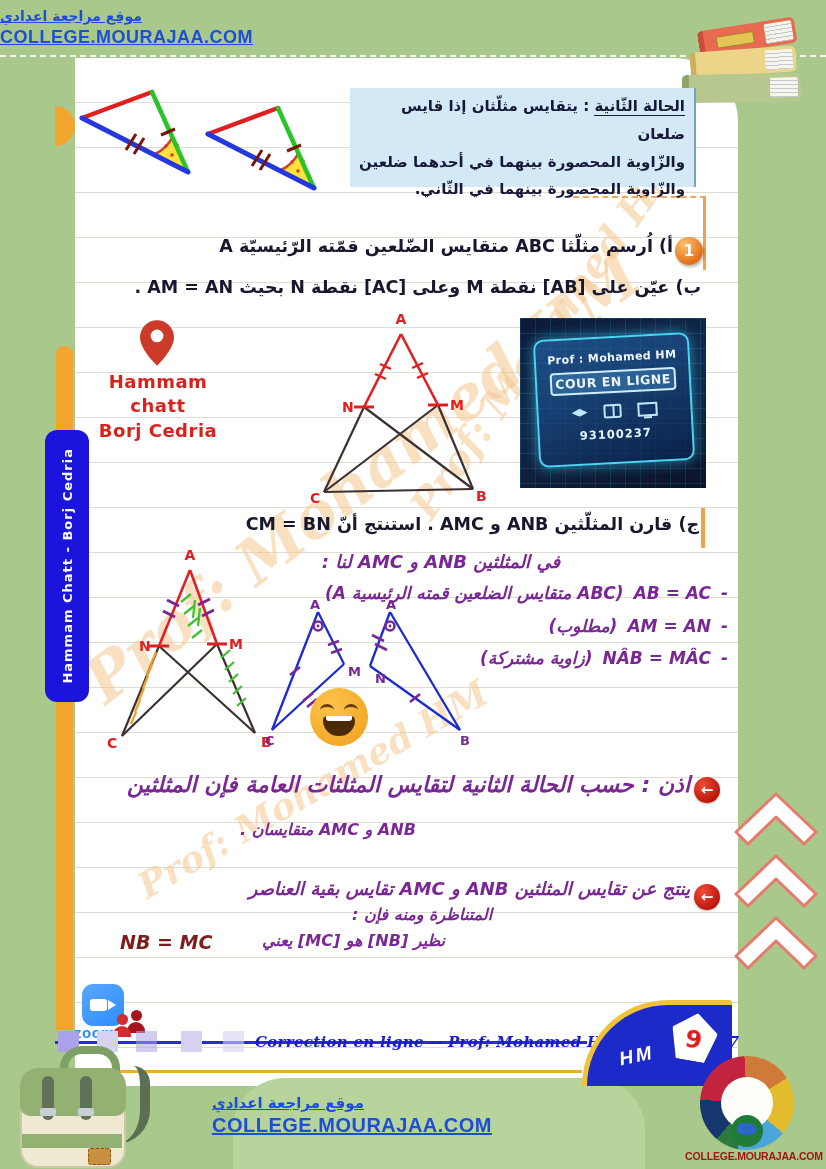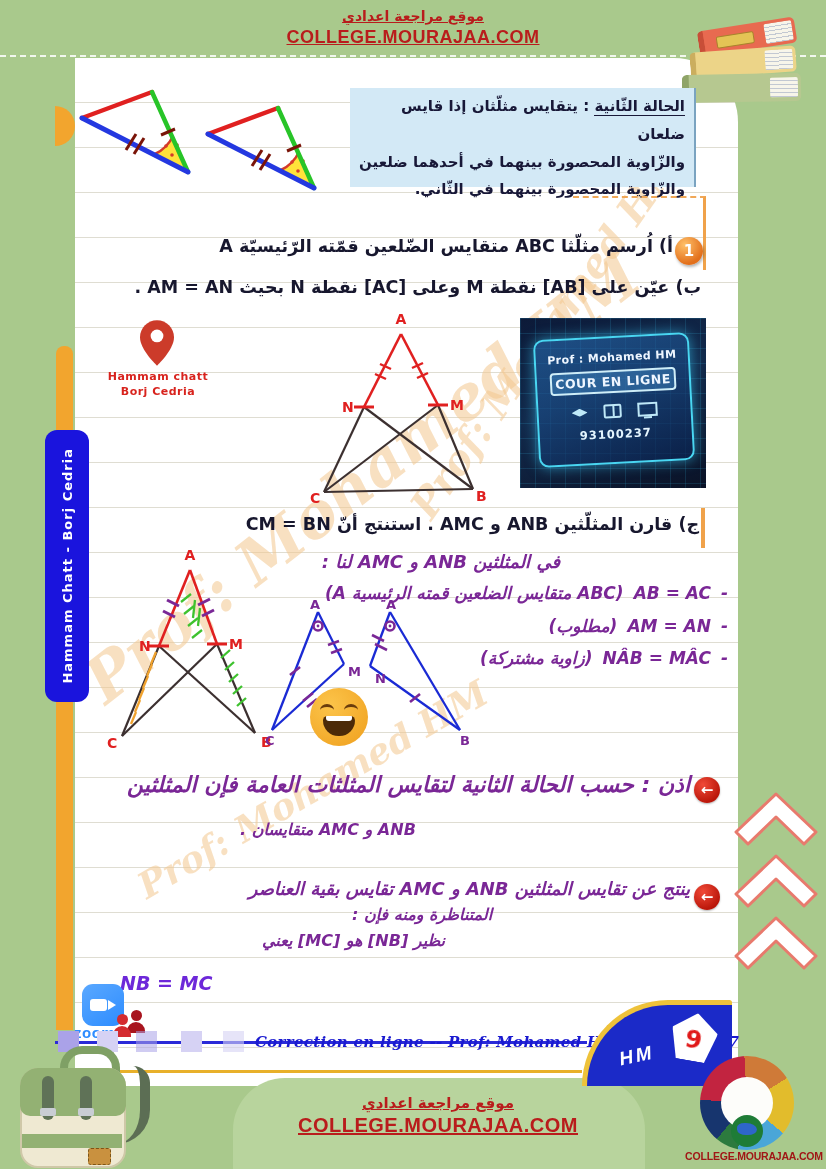--- a/index.html
+++ b/index.html
@@ -5,21 +5,21 @@
   html,body{margin:0;padding:0;}
   .canvas{position:relative;width:826px;height:1169px;background:#a9c98c;overflow:hidden;
           font-family:"DejaVu Sans",sans-serif;}
   .abs{position:absolute;}
   
   .page{left:75px;top:58px;width:663px;height:1028px;background:
         repeating-linear-gradient(to bottom,transparent 0 44px,#dfddd2 44px 45px),#ffffff;
         border-radius:0 64px 0 0;}
   .hdr-dash{left:0;top:55px;width:826px;border-top:2px dashed rgba(255,255,255,.85);}
   
-  .banner{color:#b91c1c;text-align:center;line-height:1.25;}
+  .banner{color:#1d4ed8;text-align:left;line-height:1.25;}
   .banner .l1{font-size:14px;font-weight:700;text-decoration:underline;}
   .banner .l2{font-size:18px;font-weight:800;text-decoration:underline;letter-spacing:.5px;
               font-family:"Liberation Sans",sans-serif;}
   .foot-bump{left:233px;top:1078px;width:412px;height:91px;background:#b8d49d;border-radius:52px 52px 0 0;}
   
   .wm{color:rgba(242,199,142,.55);font:italic 700 62px "DejaVu Serif",serif;white-space:nowrap;
       pointer-events:none;z-index:1;}
   
   .rulebox{left:350px;top:88px;width:346px;height:99px;background:#d3e9f6;border-right:2px solid #7aa3c0;
            direction:rtl;padding:5px 9px 0 6px;box-sizing:border-box;color:#181838;
@@ -29,21 +29,21 @@
   .printed{direction:rtl;color:#17172e;font-size:17.5px;font-weight:600;white-space:nowrap;z-index:2;}
   .qnum{left:675px;top:237px;width:28px;height:28px;border-radius:50%;z-index:3;
         background:radial-gradient(circle at 35% 28%,#ffc069,#e2701c 70%);
         color:#fff;font-weight:800;font-size:15px;display:flex;align-items:center;justify-content:center;
         box-shadow:1px 2px 3px rgba(0,0,0,.3);}
   .qcorner{left:573px;top:196px;width:130px;height:72px;border-top:2px dashed #f0a858;
            border-right:3px solid #f0a24a;z-index:2;}
   .obar{background:#f0a24a;z-index:2;}
   
   .loc-text{left:78px;top:370px;width:160px;text-align:center;color:#d8231d;font-weight:800;
-            font-size:11px;line-height:1.35;letter-spacing:.5px;z-index:2;}
+            font-size:18px;line-height:1.35;letter-spacing:.5px;z-index:2;}
   
   .margin-bar{left:56px;top:346px;width:17px;height:684px;background:#f2a52e;border-radius:8px 8px 0 0;z-index:2;}
   .margin-bump{left:55px;top:106px;width:20px;height:40px;background:#f2a52e;border-radius:0 20px 20px 0;z-index:2;}
   .ribbon{left:45px;top:430px;width:44px;height:272px;background:#1a14dd;border-radius:12px;z-index:3;
           display:flex;align-items:center;justify-content:center;}
   .ribbon span{writing-mode:vertical-rl;transform:rotate(180deg);color:#fff;font-weight:800;
                font-size:13px;letter-spacing:1px;white-space:nowrap;}
   
   .profcard{left:520px;top:318px;width:186px;height:170px;background:
             linear-gradient(160deg,#0c1a38 0%,#122a4c 45%,#0a1226 100%);overflow:hidden;z-index:2;}
@@ -61,21 +61,21 @@
   .icap{width:16px;height:8px;background:#bfe9f8;clip-path:polygon(50% 0,100% 50%,50% 100%,0 50%);}
   .ibook{width:14px;height:10px;border:2px solid #bfe9f8;border-radius:2px;position:relative;}
   .ibook::after{content:"";position:absolute;left:50%;top:0;bottom:0;width:2px;background:#bfe9f8;}
   .iscreen{width:16px;height:10px;border:2px solid #bfe9f8;position:relative;}
   .iscreen::after{content:"";position:absolute;left:4px;bottom:-4px;width:8px;height:2px;background:#bfe9f8;}
   .profcard .phone{margin-top:9px;font-size:11.5px;font-weight:800;letter-spacing:1px;color:#e4f6ff;}
   
   .ink{direction:rtl;color:#7a2796;font:italic 600 18px "DejaVu Sans",sans-serif;white-space:nowrap;z-index:2;}
   .step{display:flex;gap:10px;align-items:baseline;}
   .step .eq{direction:ltr;unicode-bidi:embed;font-weight:800;}
-  .eq-res{direction:ltr;color:#6d28d9;font:italic 800 19px "DejaVu Sans",sans-serif;z-index:2;margin-top:41px;}
+  .eq-res{direction:ltr;color:#7f1d1d;font:italic 800 19px "DejaVu Sans",sans-serif;z-index:2;}
   
   .rbullet{width:26px;height:26px;border-radius:50%;z-index:3;
            background:radial-gradient(circle at 35% 30%,#f04a38,#b81408 75%);
            display:flex;align-items:center;justify-content:center;box-shadow:0 1px 2px rgba(0,0,0,.3);}
   .rbullet::before{content:"←";color:#fff;font-weight:900;font-size:15px;line-height:1;}
   
   .emoji{width:58px;height:58px;border-radius:50%;z-index:2;
          background:radial-gradient(circle at 35% 30%,#fcc44a,#ef9f1d);position:absolute;}
   .emoji .eye{position:absolute;top:16px;width:14px;height:9px;border-top:3.5px solid #6a3c0c;border-radius:50%;}
   .emoji .mouth{position:absolute;left:13px;top:28px;width:32px;height:20px;background:#4c2a08;

